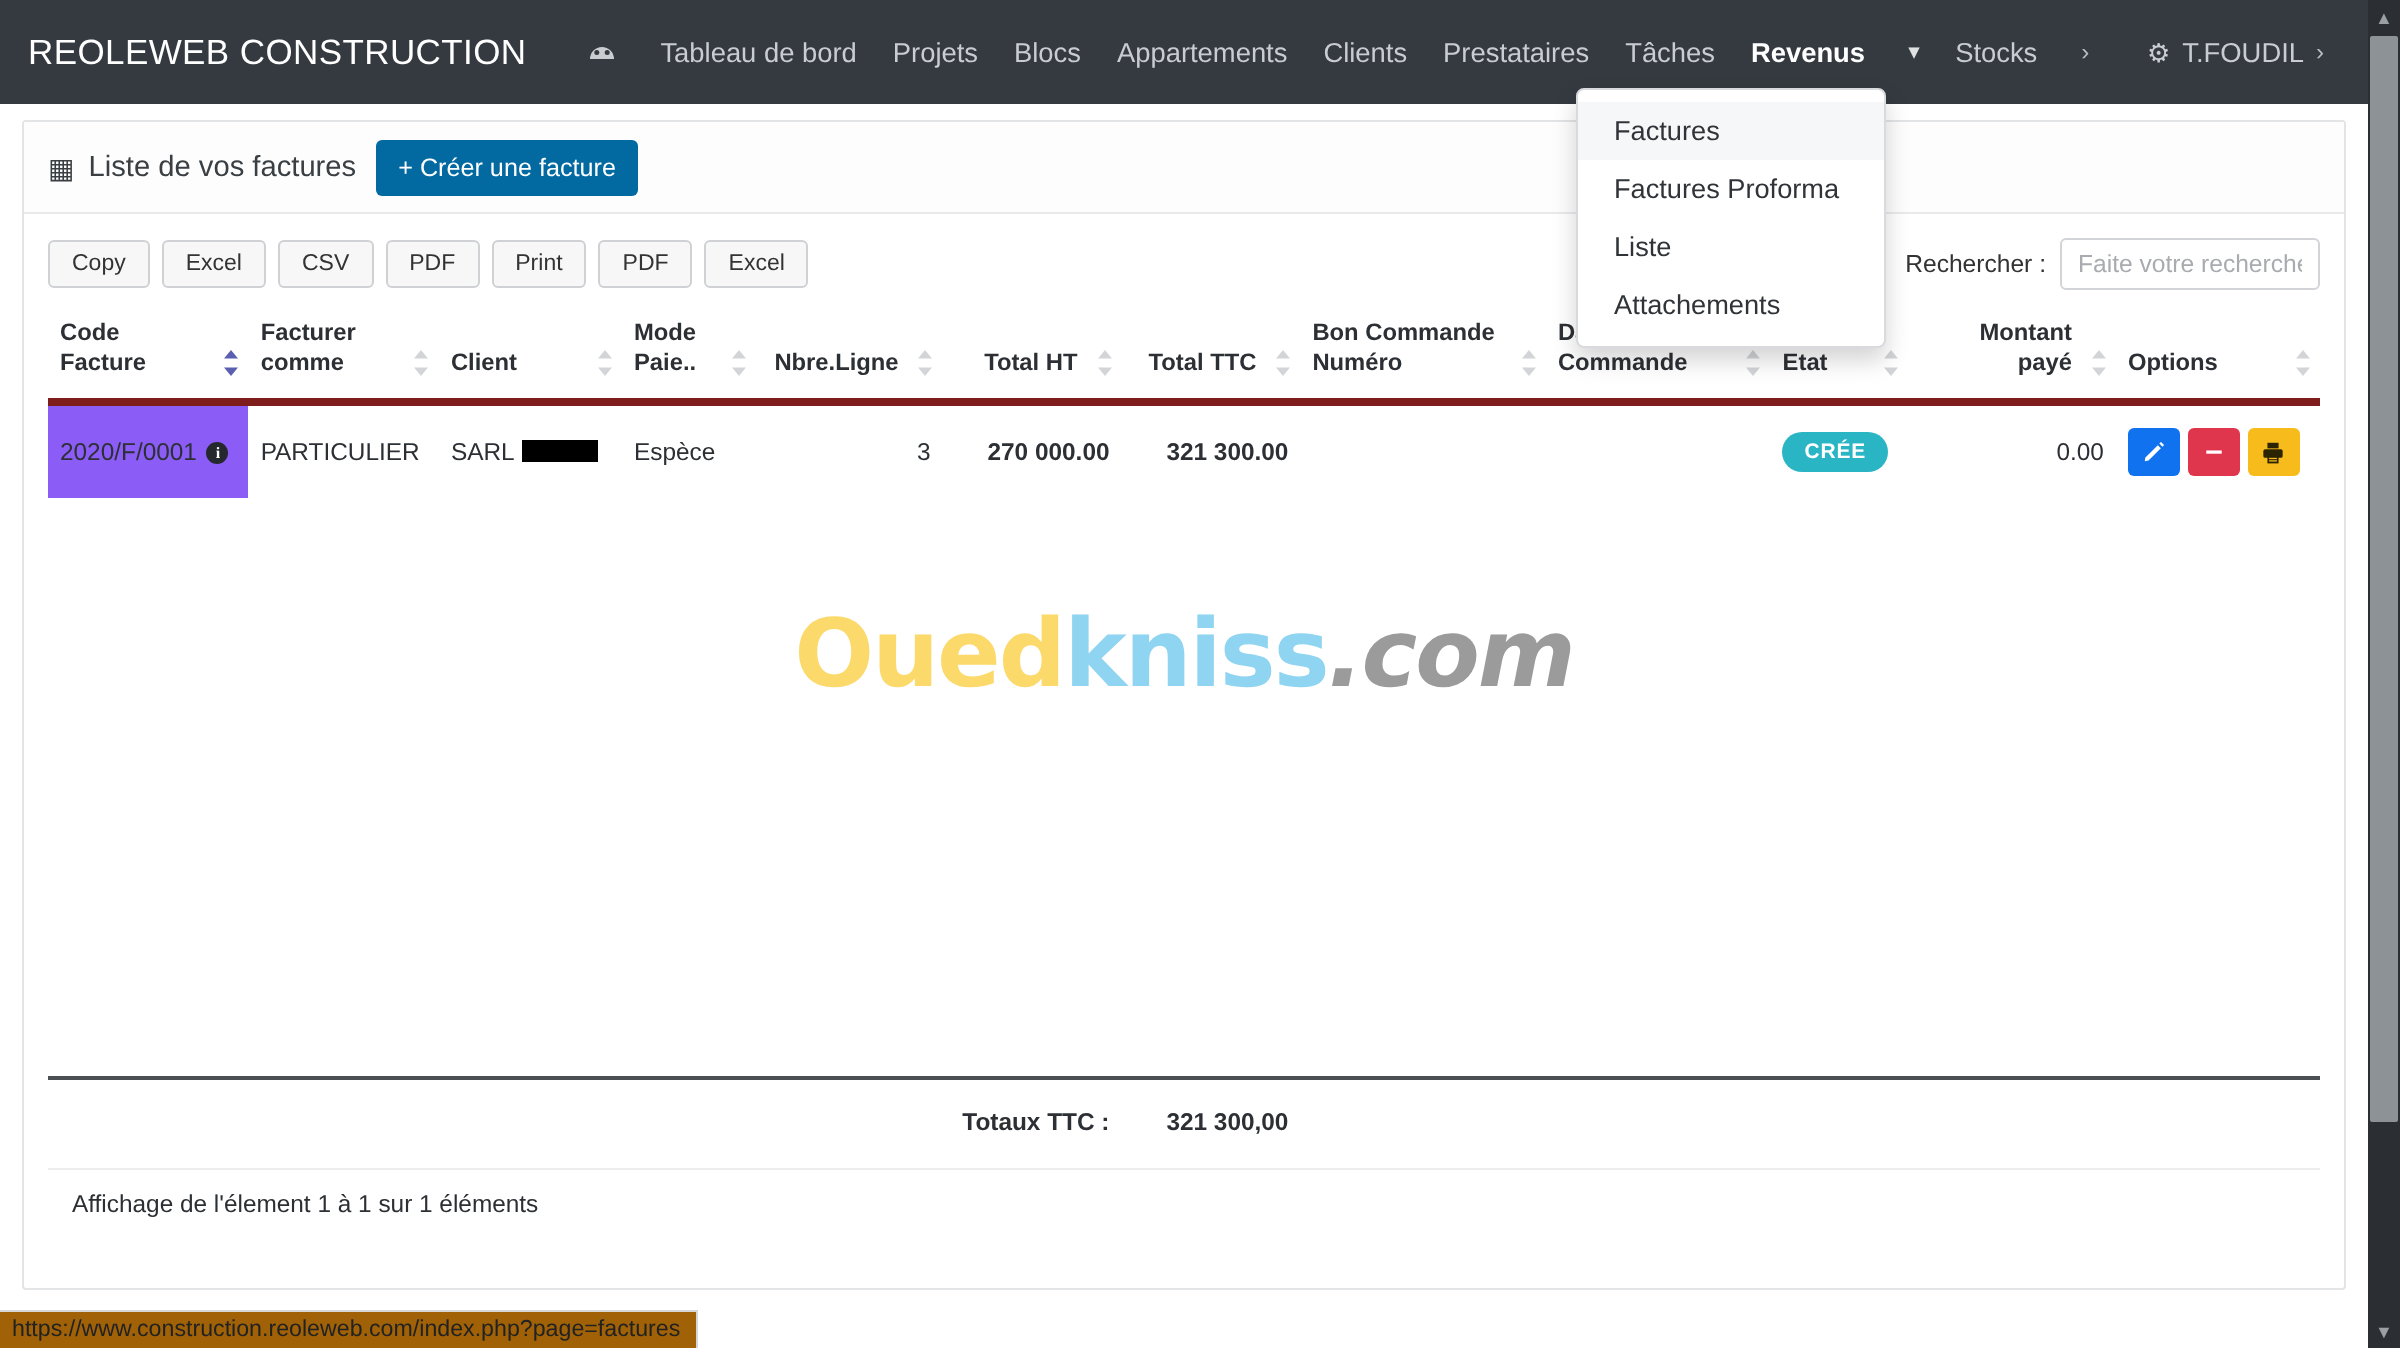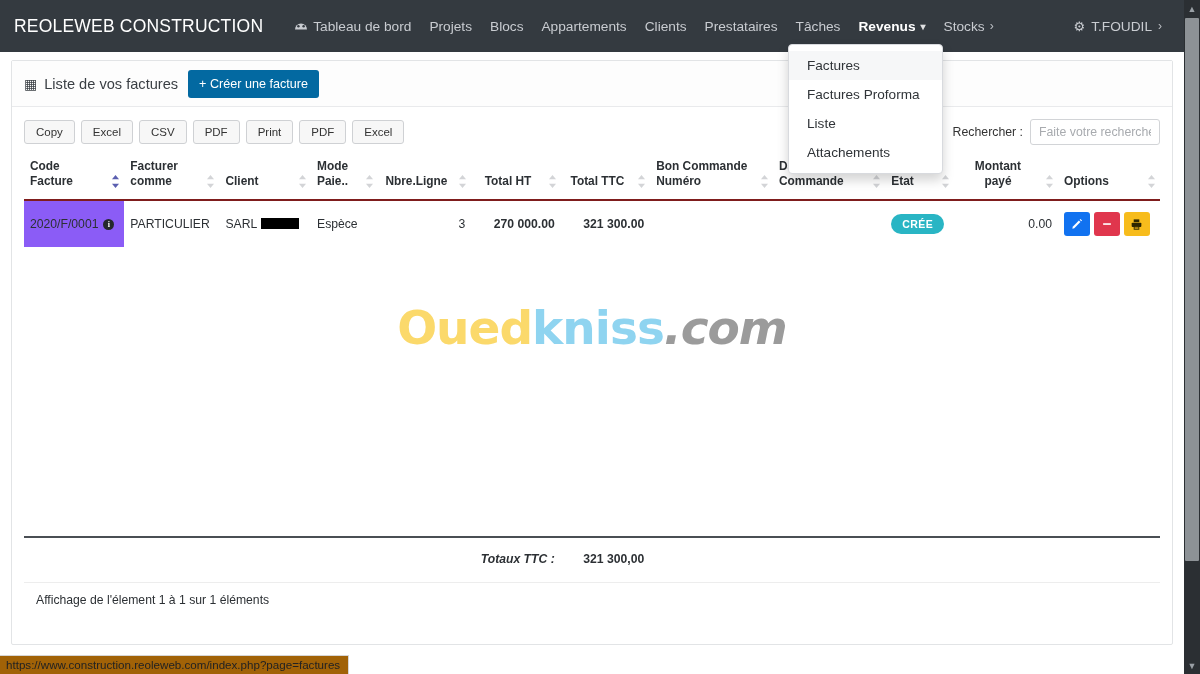--- a/index.html
+++ b/index.html
@@ -26,21 +26,21 @@
     letter-spacing: .2px;
     white-space: nowrap;
     margin-right: 22px;
   }
   .nav-links { display: flex; align-items: center; gap: 0px; }
   .nav-item {
     color: #c9ccd1;
     font-size: 13.7px;
     padding: 6px 9px;
     white-space: nowrap;
-    display: flex; align-items: center; gap: 5px;
+    display: flex; align-items: center; gap: 22px;
     cursor: default;
   }
   .nav-item.active { color: #ffffff; font-weight: bold; }
   .nav-caret { font-size: 10px; opacity: .85; }
   .nav-chevron { font-size: 12px; opacity: .9; }
   .nav-right {
     margin-left: auto;
     display: flex; align-items: center;
     color: #c9ccd1; font-size: 13.7px;
     gap: 6px; padding-right: 8px;
@@ -146,32 +146,32 @@
   .search-input::placeholder { color: #a8abaf; }
 
   
   .table-wrap { padding: 0 12px; position: relative; }
   table.dt {
     width: 100%;
     border-collapse: collapse;
     font-size: 12.2px;
   }
   table.dt thead th {
-    border-bottom: 2px solid #7f1d1d;
+    border-bottom: 4px solid #7f1d1d;
     padding: 8px 6px 10px 6px;
     font-size: 11.9px;
     color: #2c3034;
     font-weight: bold;
     text-align: left;
     vertical-align: bottom;
     position: relative;
     white-space: normal;
     line-height: 1.28;
   }
-  table.dt thead th.num { text-align: center; }
+  table.dt thead th.num { text-align: right; }
   table.dt thead th .hlabel { display: inline-block; padding-right: 16px; }
   .sorticon {
     position: absolute;
     right: 4px;
     bottom: 11px;
     width: 9px; height: 13px;
     opacity: .45;
   }
   .sorticon.active { opacity: 1; }
   table.dt tbody td {
@@ -228,21 +228,21 @@
   .obtn.print{ background: #f7bc1c; color: #3a3000; }
 
   
   table.dt tfoot td {
     border-top: 2px solid #4a4f54;
     padding: 14px 6px;
     font-size: 12.2px;
     font-weight: bold;
     color: #2c3034;
   }
-  table.dt tfoot td.lbl { text-align: right; font-style: italic; }
+  table.dt tfoot td.lbl { text-align: right; }
   table.dt tfoot td.val { text-align: right; }
 
   .dt-info {
     padding: 10px 12px 14px 12px;
     font-size: 12.2px;
     color: #2c3034;
     border-top: 1px solid #ededed;
     margin-top: 2px;
   }
 

